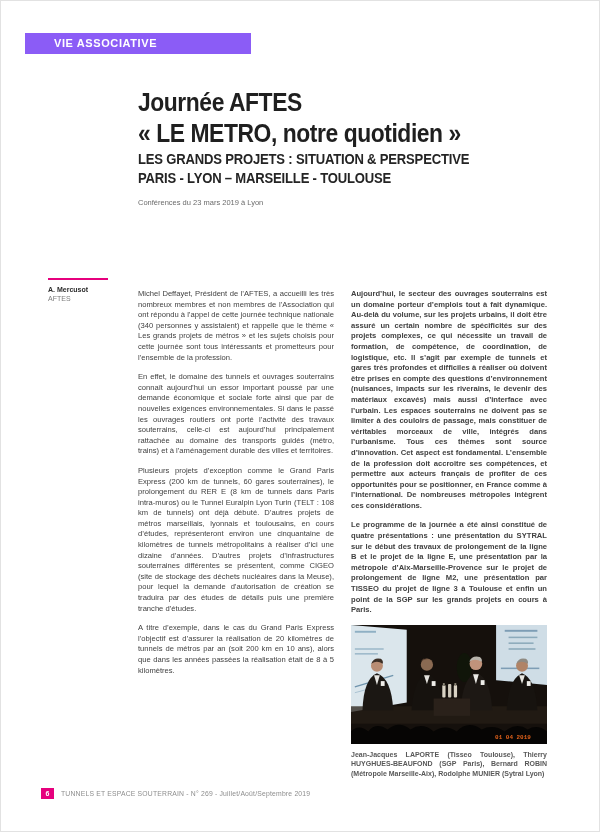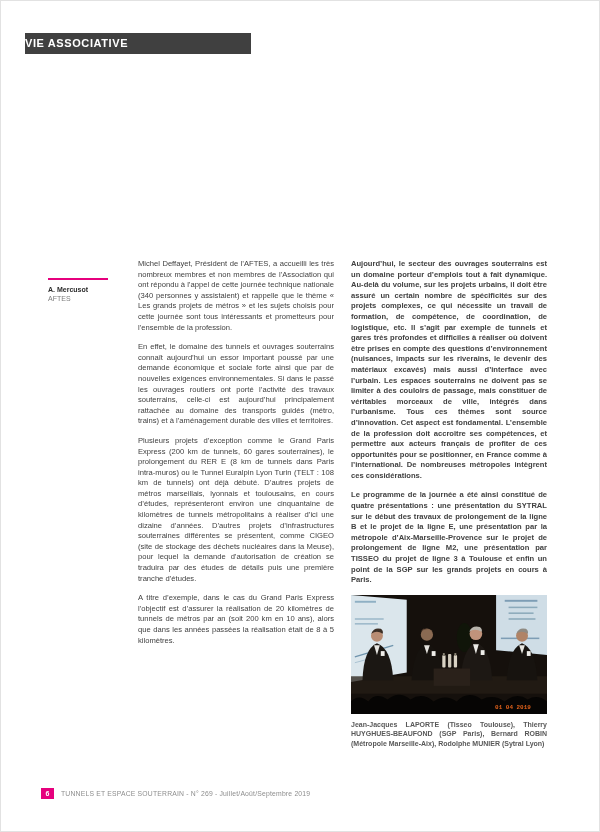--- a/index.html
+++ b/index.html
@@ -4,42 +4,42 @@
 <style>
   html,body{margin:0;padding:0;background:#f2f2f2;}
   .page{
     position:relative;width:600px;height:832px;background:#ffffff;
     border:1px solid #e2e2e2;box-sizing:border-box;overflow:hidden;
     font-family:"Liberation Sans","DejaVu Sans",sans-serif;
   }
   
   .banner{
     position:absolute;left:24px;top:32px;width:226px;height:21px;
-    background:#404040;color:#ffffff;font-size:11px;font-weight:bold;
-    letter-spacing:.6px;line-height:21px;box-sizing:border-box;
+    background:#8b5cf6;color:#ffffff;font-size:11px;font-weight:bold;
+    letter-spacing:.6px;line-height:21px;padding-left:29px;box-sizing:border-box;
   }
   
   .title-block{position:absolute;left:137px;top:86px;width:420px;color:#242424;}
   .title-main{
     font-size:26px;font-weight:bold;line-height:31px;letter-spacing:-.5px;
     transform:scaleX(.88);transform-origin:0 50%;white-space:nowrap;color:#1f1f1f;
   }
   .title-sub{
     font-size:14.5px;font-weight:bold;line-height:18px;letter-spacing:-.2px;
     transform:scaleX(.9);transform-origin:0 50%;white-space:nowrap;color:#242424;
     margin-top:1px;
   }
   .event-info{font-size:7.5px;color:#6b6b6b;margin-top:11px;}
   
   .author{position:absolute;left:47px;top:277px;width:86px;}
   .author-rule{width:60px;height:2px;background:#e6007d;margin-bottom:5px;}
   .author-name{font-size:7px;font-weight:bold;color:#2b2b2b;line-height:9px;}
   .author-org{font-size:7px;color:#7c7c7c;line-height:9px;}
   
-  .col{position:absolute;top:258px;width:196px;}
+  .col{position:absolute;top:288px;width:196px;}
   .col-left{left:137px;}
   .col-right{left:350px;font-weight:bold;}
   .col p{
     margin:0 0 9px 0;font-size:7.6px;line-height:10.6px;color:#414141;
     text-align:justify;
   }
   
   .photo-wrap{margin-top:7px;}
   .photo-wrap svg{display:block;width:196px;height:119px;}
   .photo-caption{
@@ -53,20 +53,27 @@
   }
   .footer-text{margin-left:7px;font-size:6.8px;color:#8d8d8d;letter-spacing:.2px;}
 </style>
 </head>
 <body>
 
 <div class="page">
 
   <div class="banner">VIE ASSOCIATIVE</div>
 
+  <div class="title-block">
+    <div class="title-main">Journée AFTES</div>
+    <div class="title-main">« LE METRO, notre quotidien »</div>
+    <div class="title-sub">LES GRANDS PROJETS : SITUATION &amp; PERSPECTIVE</div>
+    <div class="title-sub">PARIS - LYON – MARSEILLE - TOULOUSE</div>
+    <div class="event-info">Conférences du 23 mars 2019 à Lyon</div>
+  </div>
 
   <div class="author">
     <div class="author-rule"></div>
     <div class="author-name">A. Mercusot</div>
     <div class="author-org">AFTES</div>
   </div>
 
   <div class="col col-left">
     <p>Michel Deffayet, Président de l’AFTES, a accueilli les très nombreux membres et non membres de l’Association qui ont répondu à l’appel de cette journée technique nationale (340 personnes y assistaient) et rappelle que le thème « Les grands projets de métros » et les sujets choisis pour cette journée sont tous intéressants et prometteurs pour l’ensemble de la profession.</p>
     <p>En effet, le domaine des tunnels et ouvrages souterrains connaît aujourd’hui un essor important poussé par une demande économique et sociale forte ainsi que par de nouvelles exigences environnementales. Si dans le passé les ouvrages routiers ont porté l’activité des travaux souterrains, celle-ci est aujourd’hui principalement rattachée au domaine des transports guidés (métro, trains) et à l’aménagement durable des villes et territoires.</p>

